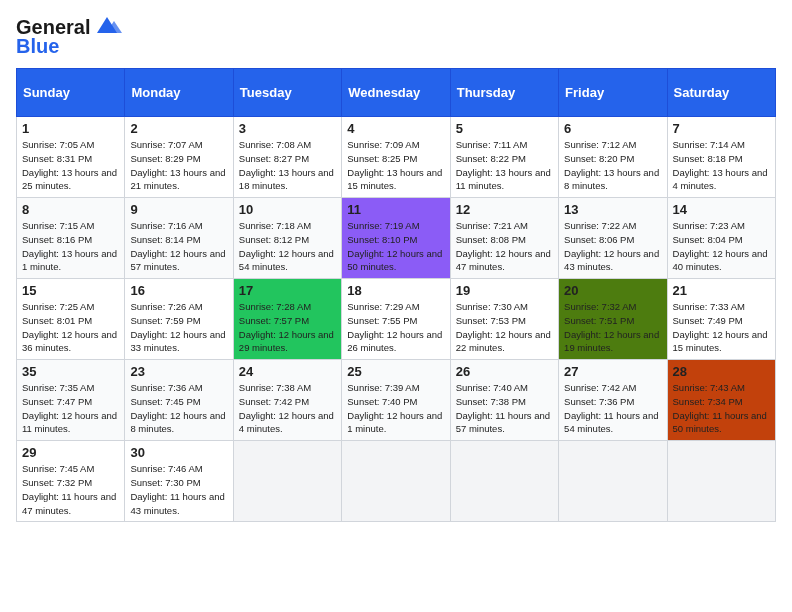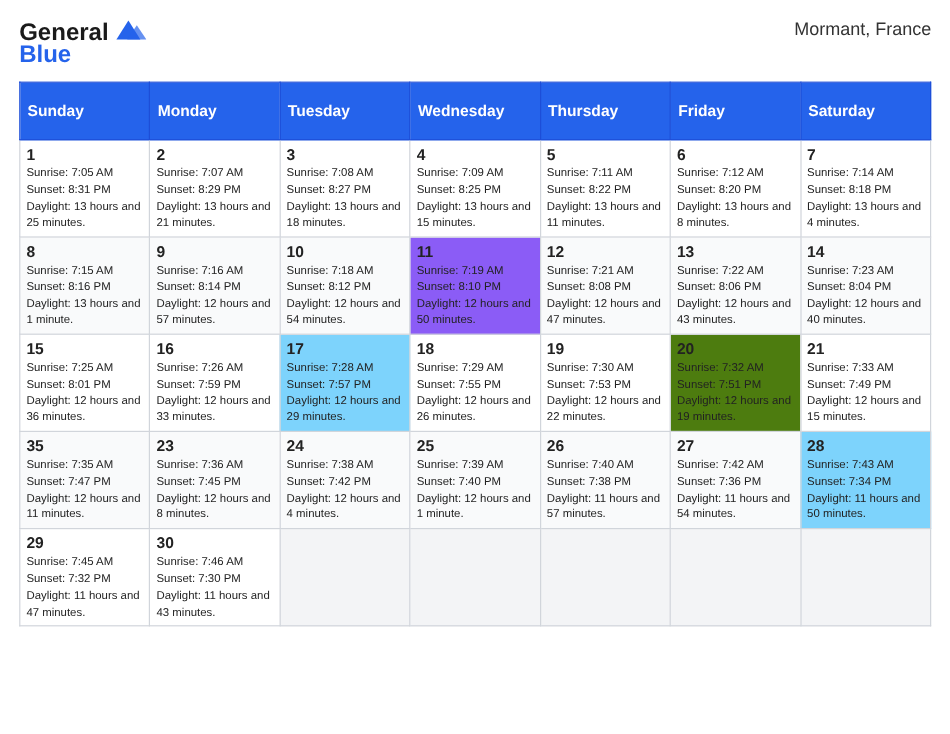--- a/index.html
+++ b/index.html
@@ -93,21 +93,20 @@
           <span style="font-size:20px;font-weight:bold;color:#1a1a1a;">General</span>
           <svg width="30" height="22" viewBox="0 0 30 22" style="margin-left:2px;margin-top:-4px;">
             <polygon points="5,18 15,2 25,18" fill="#2563eb"></polygon>
             <polygon points="14,18 22,6 30,18" fill="#2563eb" opacity="0.7"></polygon>
           </svg>
         </div>
         <span style="font-size:20px;font-weight:bold;color:#2563eb;margin-top:-4px;">Blue</span>
       </div>
     </div>
     <div class="title-block">
-      <div class="location">Mormant, France</div>
     </div>
   </div>
 
   <table class="calendar">
     <thead>
       <tr>
       <th>Sunday</th>
           <th>Monday</th>
           <th>Tuesday</th>
           <th>Wednesday</th>
@@ -179,21 +178,21 @@
         </tr>
         <tr>
           <td style="background: rgb(255, 255, 255);">
             <span class="day-num">15</span>
             <div class="day-info">Sunrise: 7:25 AM<br>Sunset: 8:01 PM<br>Daylight: 12 hours and 36 minutes.</div>
           </td>
           <td style="background: rgb(255, 255, 255);">
             <span class="day-num">16</span>
             <div class="day-info">Sunrise: 7:26 AM<br>Sunset: 7:59 PM<br>Daylight: 12 hours and 33 minutes.</div>
           </td>
-          <td style="background: #7dd3fc;">
+          <td style="background: #22c55e;">
             <span class="day-num">17</span>
             <div class="day-info">Sunrise: 7:28 AM<br>Sunset: 7:57 PM<br>Daylight: 12 hours and 29 minutes.</div>
           </td>
           <td style="background: rgb(255, 255, 255);">
             <span class="day-num">18</span>
             <div class="day-info">Sunrise: 7:29 AM<br>Sunset: 7:55 PM<br>Daylight: 12 hours and 26 minutes.</div>
           </td>
           <td style="background: rgb(255, 255, 255);">
             <span class="day-num">19</span>
             <div class="day-info">Sunrise: 7:30 AM<br>Sunset: 7:53 PM<br>Daylight: 12 hours and 22 minutes.</div>
@@ -225,21 +224,21 @@
             <div class="day-info">Sunrise: 7:39 AM<br>Sunset: 7:40 PM<br>Daylight: 12 hours and 1 minute.</div>
           </td>
           <td style="background: rgb(249, 250, 251); margin-left: 40px;">
             <span class="day-num">26</span>
             <div class="day-info">Sunrise: 7:40 AM<br>Sunset: 7:38 PM<br>Daylight: 11 hours and 57 minutes.</div>
           </td>
           <td style="background: rgb(249, 250, 251);">
             <span class="day-num">27</span>
             <div class="day-info">Sunrise: 7:42 AM<br>Sunset: 7:36 PM<br>Daylight: 11 hours and 54 minutes.</div>
           </td>
-          <td style="background: #7dd3fc;">
+          <td style="background: #c2410c;">
             <span class="day-num">28</span>
             <div class="day-info">Sunrise: 7:43 AM<br>Sunset: 7:34 PM<br>Daylight: 11 hours and 50 minutes.</div>
           </td>
         </tr>
         <tr>
           <td style="background: rgb(255, 255, 255);">
             <span class="day-num">29</span>
             <div class="day-info">Sunrise: 7:45 AM<br>Sunset: 7:32 PM<br>Daylight: 11 hours and 47 minutes.</div>
           </td>
           <td style="background: rgb(255, 255, 255);">

